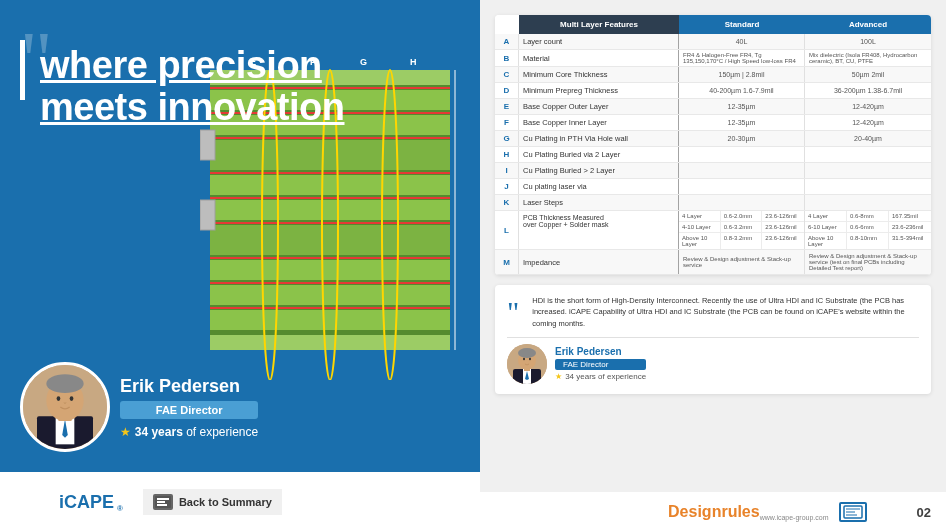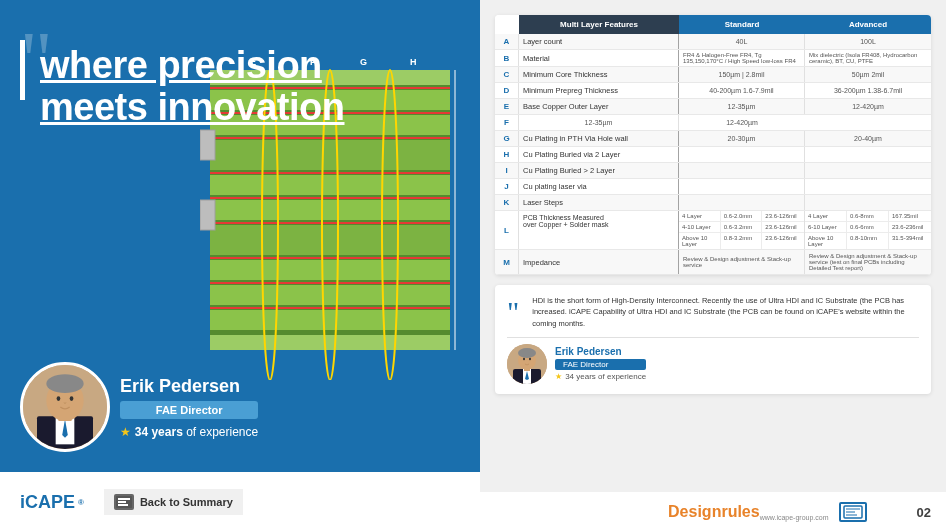--- a/index.html
+++ b/index.html
@@ -161,22 +161,23 @@
       height: 60px;
       background: white;
       display: flex;
       align-items: center;
       padding: 0 20px;
       gap: 20px;
     }
 
     .icape-logo {
       display: flex;
-      align-items: center;
+      align-items: flex-end;
       gap: 3px;
+      margin-left: 39px;
     }
 
     .icape-text {
       font-size: 18px;
       font-weight: 900;
       color: #1a6fad;
     }
 
     .icape-superscript {
       font-size: 8px;
@@ -610,20 +611,21 @@
 
     <div class="table-row-data">
       <div class="row-letter">E</div>
       <div class="row-feature">Base Copper Outer Layer</div>
       <div class="row-standard">12-35µm</div>
       <div class="row-advanced">12-420µm</div>
     </div>
 
     <div class="table-row-data">
       <div class="row-letter">F</div>
+      <div class="row-feature">Base Copper Inner Layer</div>
       <div class="row-standard">12-35µm</div>
       <div class="row-advanced">12-420µm</div>
     </div>
 
     <div class="table-row-data">
       <div class="row-letter">G</div>
       <div class="row-feature">Cu Plating in PTH Via Hole wall</div>
       <div class="row-standard">20-30µm</div>
       <div class="row-advanced">20-40µm</div>
     </div>

